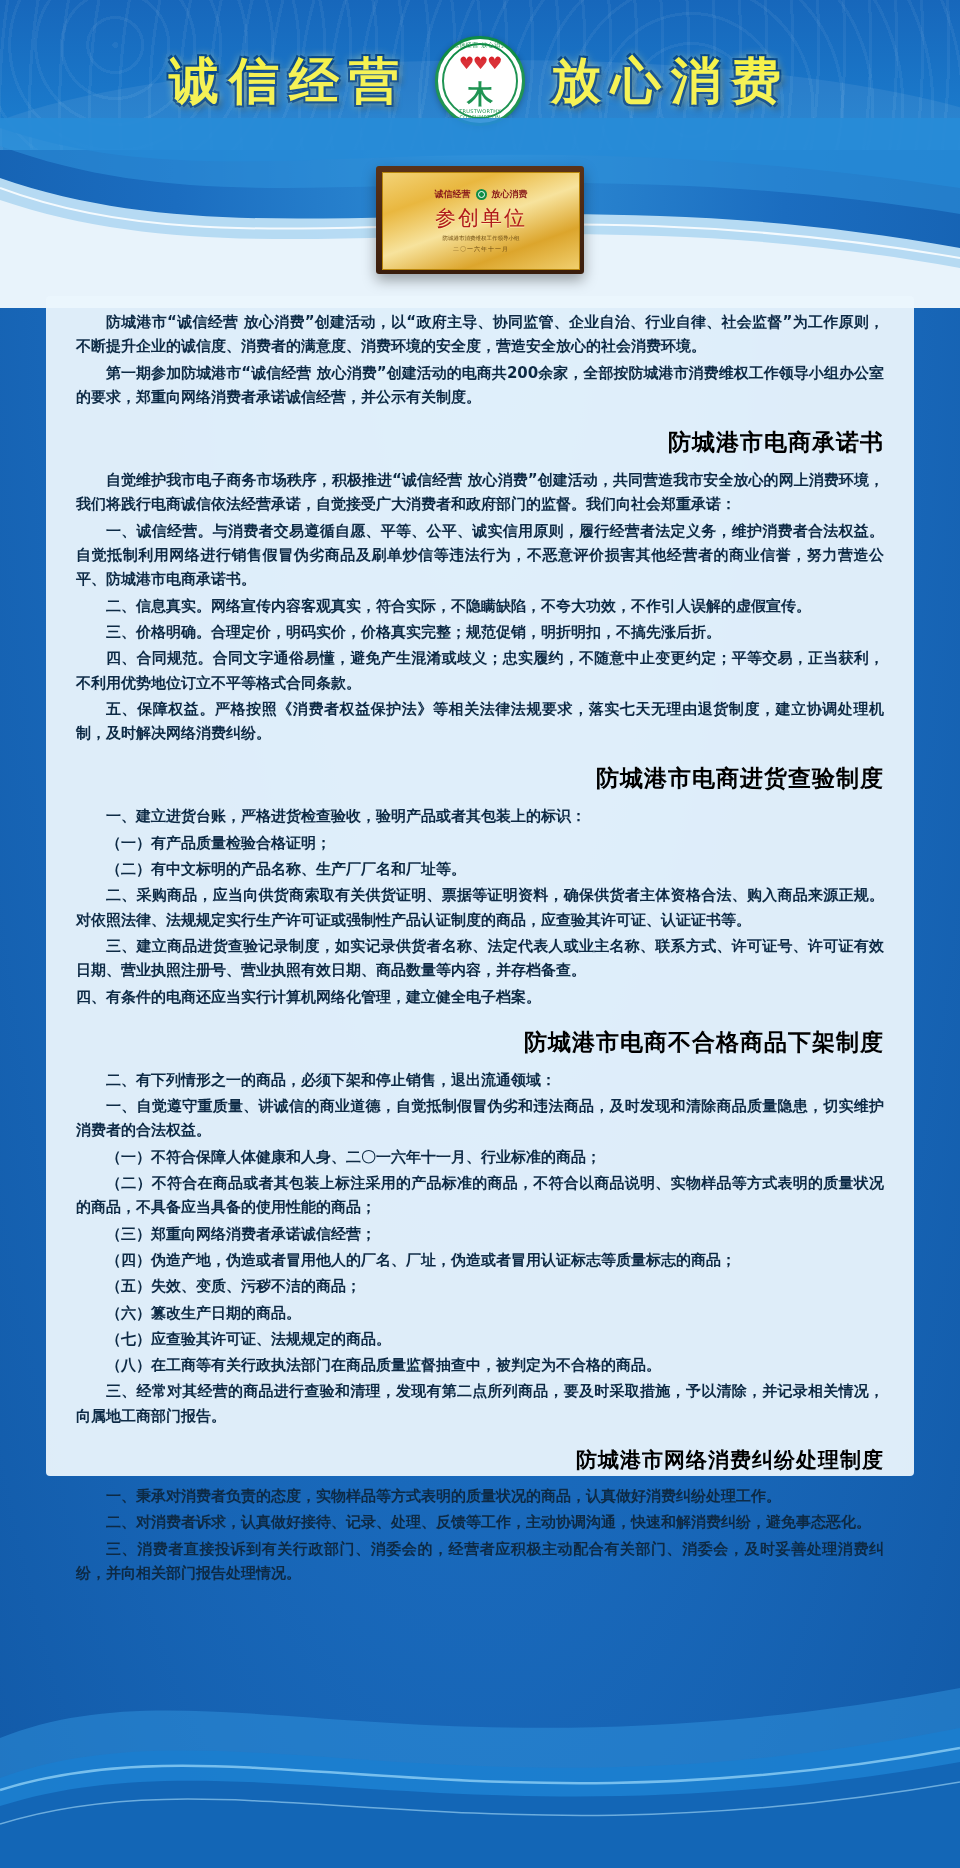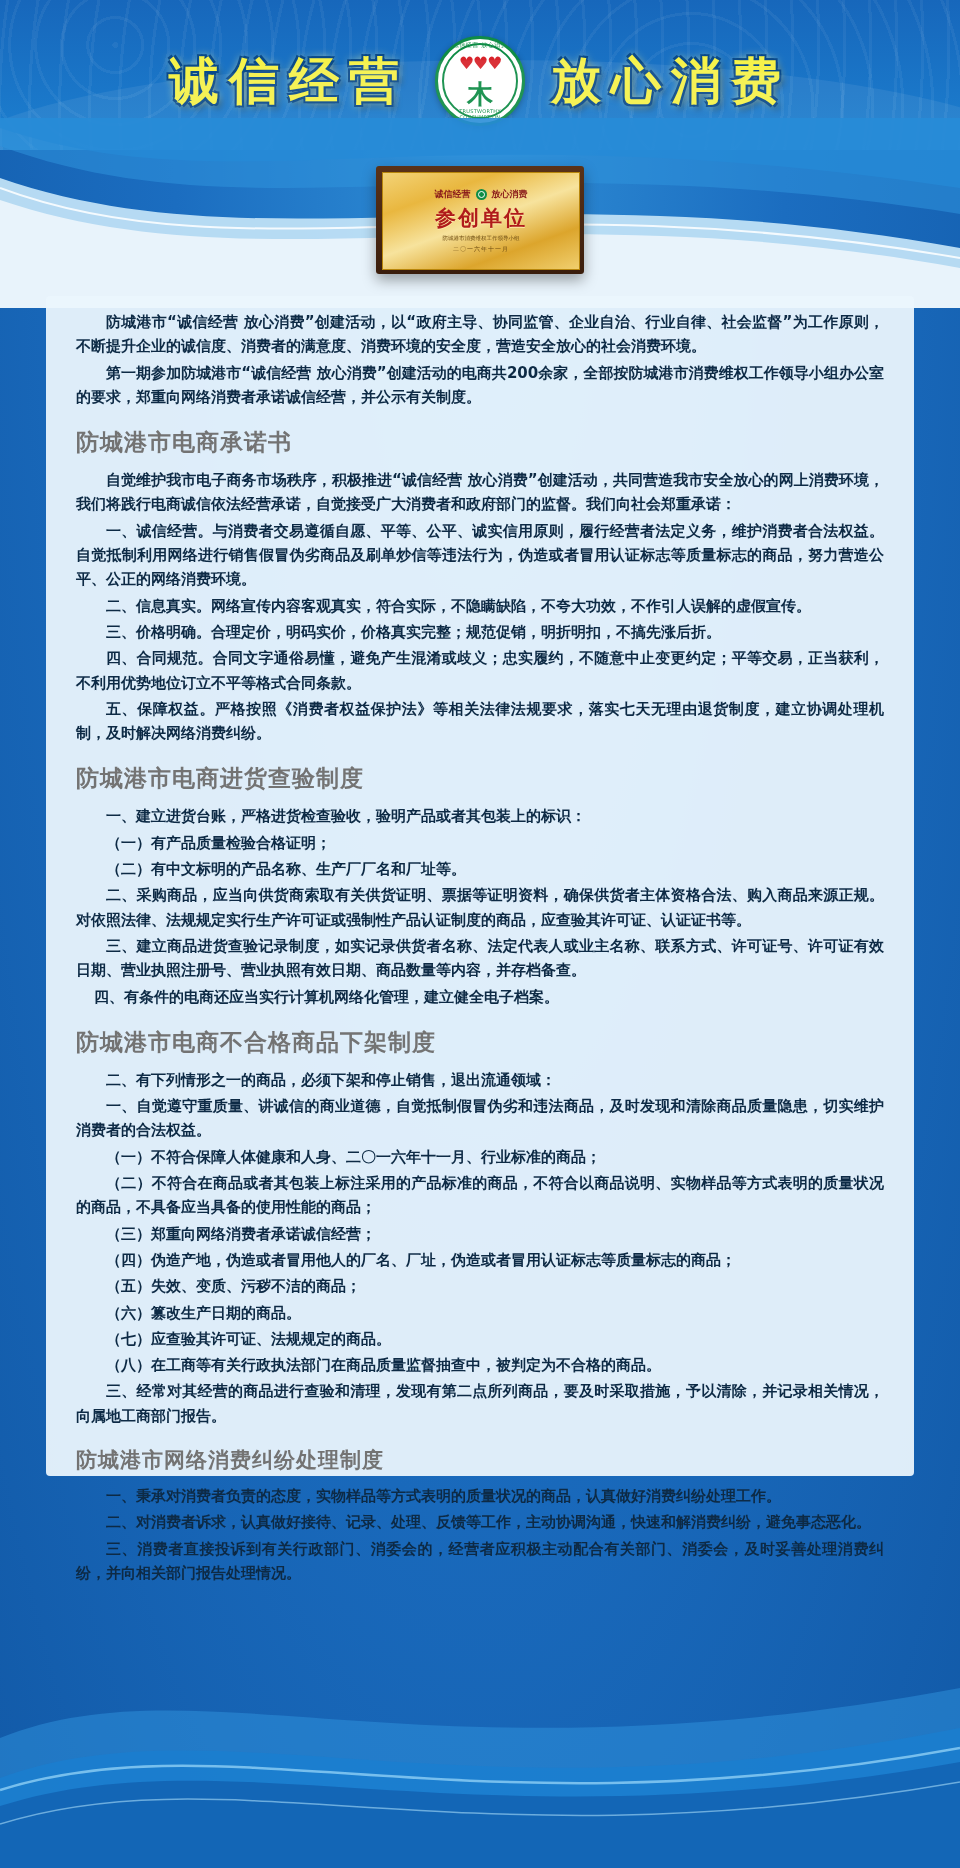--- a/index.html
+++ b/index.html
@@ -95,44 +95,44 @@
   }
   .plaque .l1{font-size:9px;color:#8a1b1b;font-weight:bold;display:flex;align-items:center;gap:5px;}
   .plaque .l1 .dot{
     width:11px;height:11px;border-radius:50%;background:#0f8c46;display:inline-block;
     position:relative;
   }
   .plaque .l1 .dot:after{
     content:"";position:absolute;inset:2px;border-radius:50%;border:1px solid #fff;
   }
   .plaque .l2{
-    font-size:21px;font-weight:bold;color:#b01b1b;letter-spacing:2px;
+    font-size:21px;font-weight:normal;color:#b01b1b;letter-spacing:2px;
     text-shadow:0 1px 0 #ffe9a8;
   }
   .plaque .l3{font-size:5.5px;color:#6b4a10;}
   .plaque .l4{font-size:6px;color:#6b4a10;letter-spacing:1px;}
 
   
   .content{
     position:absolute;left:46px;top:296px;width:868px;
     background:rgba(235,245,253,0.94);
     border-radius:4px;
     padding:14px 30px 26px 30px;
     box-sizing:border-box;
     color:#123;
     height:1180px;
   }
   .para{
     font-size:15px;line-height:1.62;color:#0d2a45;text-align:justify;
     text-indent:2em;margin:0 0 2px 0;
     font-weight:bold;
   }
-  .para.noind{text-indent:0;margin-left:18px;}
+  .para.noind{text-indent:0;}
   .sec-title{
-    text-align:left;font-size:23px;font-weight:bold;color:#737373;
+    text-align:right;font-size:23px;font-weight:bold;color:#000000;
     margin:18px 0 10px 0;letter-spacing:1px;
   }
   .sec-title.small{font-size:21px;}
 
   
   .footer-wave{
     position:absolute;left:0;bottom:0;width:960px;height:330px;overflow:hidden;
     pointer-events:none;
   }
   .footer-wave svg{display:block}
@@ -179,21 +179,21 @@
     </div>
   </div>
 
   <div class="content">
 
     <p class="para">防城港市“诚信经营 放心消费”创建活动，以“政府主导、协同监管、企业自治、行业自律、社会监督”为工作原则，不断提升企业的诚信度、消费者的满意度、消费环境的安全度，营造安全放心的社会消费环境。</p>
     <p class="para">第一期参加防城港市“诚信经营 放心消费”创建活动的电商共200余家，全部按防城港市消费维权工作领导小组办公室的要求，郑重向网络消费者承诺诚信经营，并公示有关制度。</p>
 
     <div class="sec-title">防城港市电商承诺书</div>
     <p class="para">自觉维护我市电子商务市场秩序，积极推进“诚信经营 放心消费”创建活动，共同营造我市安全放心的网上消费环境，我们将践行电商诚信依法经营承诺，自觉接受广大消费者和政府部门的监督。我们向社会郑重承诺：</p>
-    <p class="para">一、诚信经营。与消费者交易遵循自愿、平等、公平、诚实信用原则，履行经营者法定义务，维护消费者合法权益。自觉抵制利用网络进行销售假冒伪劣商品及刷单炒信等违法行为，伪造或者冒用认证标志等质量标志的商品，努力营造公平、公正的网络消费环境。</p>
+    <p class="para">一、诚信经营。与消费者交易遵循自愿、平等、公平、诚实信用原则，履行经营者法定义务，维护消费者合法权益。自觉抵制利用网络进行销售假冒伪劣商品及刷单炒信等违法行为，不恶意评价损害其他经营者的商业信誉，努力营造公平、防城港市电商承诺书。</p>
     <p class="para">二、信息真实。网络宣传内容客观真实，符合实际，不隐瞒缺陷，不夸大功效，不作引人误解的虚假宣传。</p>
     <p class="para">三、价格明确。合理定价，明码实价，价格真实完整；规范促销，明折明扣，不搞先涨后折。</p>
     <p class="para">四、合同规范。合同文字通俗易懂，避免产生混淆或歧义；忠实履约，不随意中止变更约定；平等交易，正当获利，不利用优势地位订立不平等格式合同条款。</p>
     <p class="para">五、保障权益。严格按照《消费者权益保护法》等相关法律法规要求，落实七天无理由退货制度，建立协调处理机制，及时解决网络消费纠纷。</p>
 
     <div class="sec-title">防城港市电商进货查验制度</div>
     <p class="para">一、建立进货台账，严格进货检查验收，验明产品或者其包装上的标识：</p>
     <p class="para">（一）有产品质量检验合格证明；</p>
     <p class="para">（二）有中文标明的产品名称、生产厂厂名和厂址等。</p>
     <p class="para">二、采购商品，应当向供货商索取有关供货证明、票据等证明资料，确保供货者主体资格合法、购入商品来源正规。对依照法律、法规规定实行生产许可证或强制性产品认证制度的商品，应查验其许可证、认证证书等。</p>

